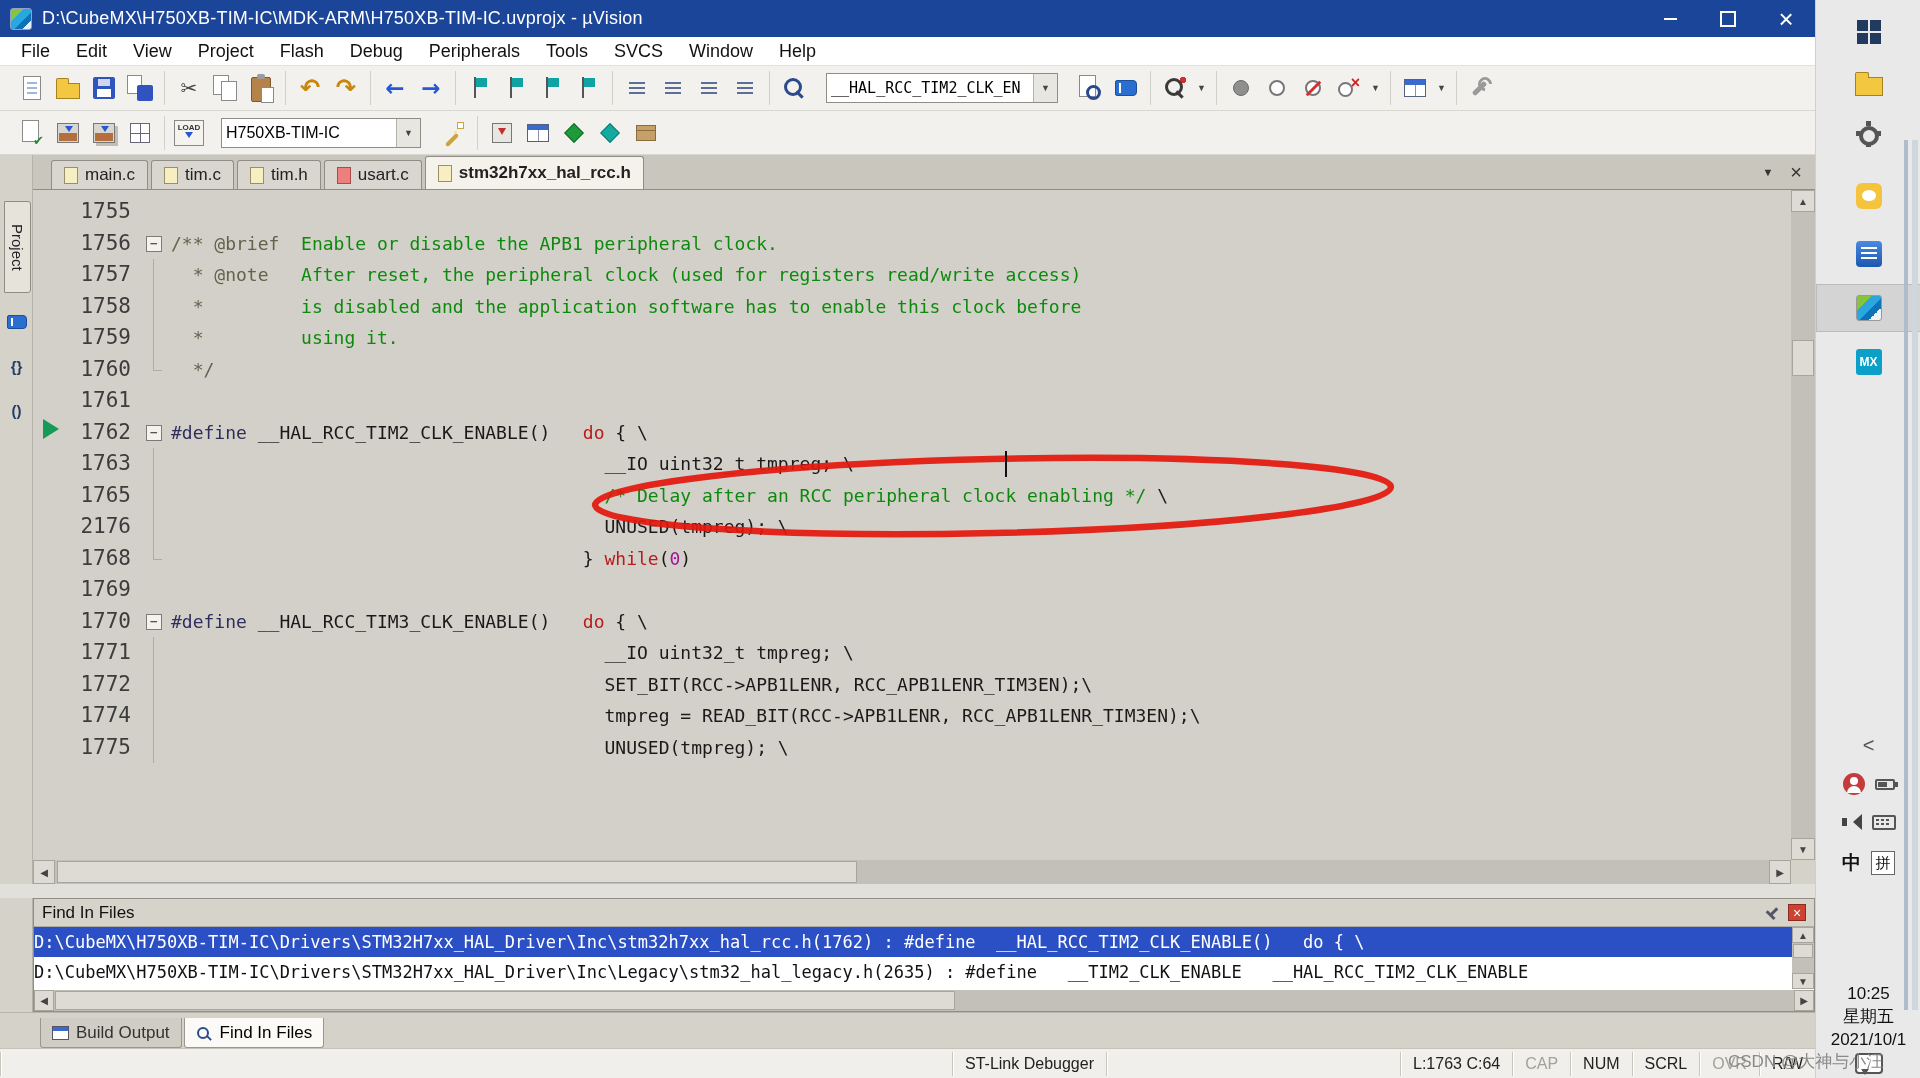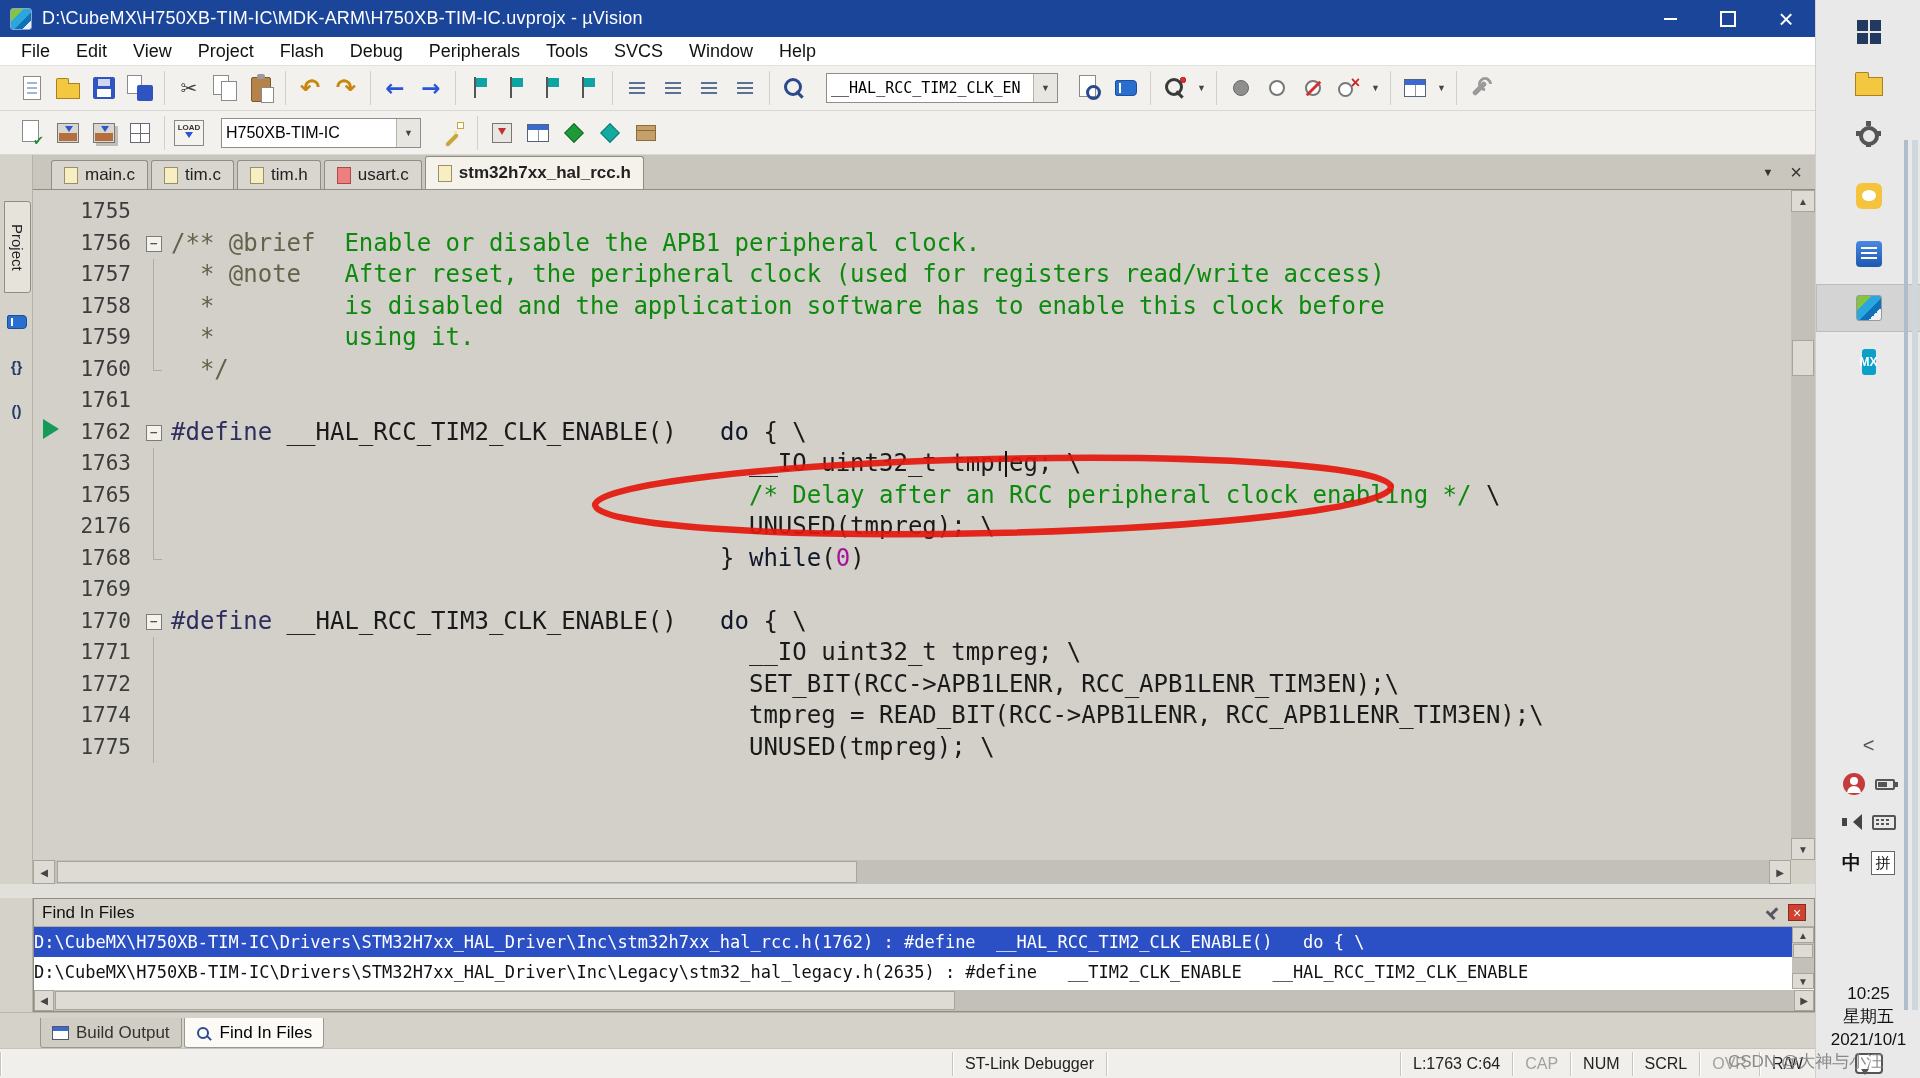--- a/index.html
+++ b/index.html
@@ -158,23 +158,23 @@
   #code-lines{position:absolute;left:0;top:6px;right:24px;bottom:24px;overflow:hidden;
     font-family:"DejaVu Sans Mono","Liberation Mono",monospace;}
   .crow{display:flex;height:31.5px;line-height:31.5px;}
   .lnum{width:108px;flex:none;text-align:right;padding-right:10px;color:#3c3c3c;font-size:21px;}
   .fold{width:30px;flex:none;position:relative;height:100%;}
   .foldbox{position:absolute;left:5px;top:8px;width:16px;height:16px;border:1px solid #7d7b72;background:#f4f2ec;
     font:13px/14px "DejaVu Sans Mono",monospace;text-align:center;color:#333;}
   .fline::before{content:'';position:absolute;left:12px;top:0;height:100%;width:1px;background:#aeaca3;}
   .fend::before{content:'';position:absolute;left:12px;top:0;height:16px;width:1px;background:#aeaca3;}
   .fend::after{content:'';position:absolute;left:12px;top:16px;width:9px;height:1px;background:#aeaca3;}
-  .ctext{white-space:pre;font-size:24px;color:#1a1a1a;}
+  .ctext{white-space:pre;font-size:18px;color:#1a1a1a;}
   .sg-com{color:#0d8a0d;} .sg-dox{color:#63634c;} .sg-pp{color:#2e2e5e;}
-  .sg-kw{color:#0f172a;} .sg-num{color:#a5159a;} .sg-txt{color:#1a1a1a;}
+  .sg-kw{color:#b91c1c;} .sg-num{color:#a5159a;} .sg-txt{color:#1a1a1a;}
   #gutter-arrow{position:absolute;left:10px;top:229px;width:0;height:0;z-index:4;
     border-top:10px solid transparent;border-bottom:10px solid transparent;border-left:16px solid #169a58;}
   #caret{position:absolute;left:972px;top:261px;width:2px;height:26px;background:#111;z-index:6;}
   #annot{position:absolute;left:0;top:0;pointer-events:none;z-index:5;}
 
   
   .sb-btn{position:absolute;background:#dedbd4;border:1px solid #a8a59d;display:flex;align-items:center;justify-content:center;color:#444;}
   .sb-btn::before{font-size:10px;}
   .up::before{content:'▲';} .dn::before{content:'▼';} .lt::before{content:'◀';} .rt::before{content:'▶';}
   .sb-thumb{position:absolute;background:#dedbd4;border:1px solid #a8a59d;}
@@ -242,21 +242,21 @@
     border:1px solid #a8821e;border-bottom:none;border-radius:2px 2px 0 0;}
   .gear{width:20px;height:20px;border-radius:50%;border:4px solid #555;position:relative;}
   .gear::before{content:'';position:absolute;left:50%;top:-9px;width:5px;height:5px;margin-left:-2.5px;background:#555;
     box-shadow:0 21px 0 #555,-10px 10px 0 #555,10px 10px 0 #555;}
   .yapp{width:26px;height:26px;border-radius:6px;background:#f6c33d;position:relative;}
   .yapp::before{content:'';position:absolute;left:6px;top:7px;width:14px;height:11px;border-radius:50%;background:#fff;}
   .bapp{width:26px;height:26px;border-radius:4px;background:linear-gradient(#4a8ae0,#1c57b0);position:relative;}
   .bapp::before{content:'';position:absolute;left:5px;top:6px;width:16px;height:2px;background:#fff;box-shadow:0 5px 0 #fff,0 10px 0 #fff;}
   .uvlogo{width:26px;height:26px;border:1px solid #999;border-radius:3px;
     background:linear-gradient(135deg,#86c440 0 30%,#2aa7de 30% 55%,#0f71b8 55% 75%,#eef2f6 75%);}
-  .mxlogo{width:14px;height:26px;border-radius:3px;background:#0aa0c8;color:#fff;font-size:12px;font-weight:bold;
+  .mxlogo{width:26px;height:26px;border-radius:3px;background:#0aa0c8;color:#fff;font-size:12px;font-weight:bold;
     display:flex;align-items:center;justify-content:center;}
   .chev{font-size:20px;color:#555;}
   .person{width:22px;height:22px;border-radius:50%;background:#c43b3b;position:relative;}
   .person::before{content:'';position:absolute;left:7px;top:4px;width:8px;height:8px;border-radius:50%;background:#fff;}
   .person::after{content:'';position:absolute;left:4px;top:13px;width:14px;height:7px;border-radius:7px 7px 0 0;background:#fff;}
   .bat{width:20px;height:11px;border:2px solid #555;border-radius:2px;position:relative;}
   .bat::after{content:'';position:absolute;right:-5px;top:1px;width:3px;height:5px;background:#555;}
   .bat::before{content:'';position:absolute;left:1px;top:1px;bottom:1px;width:9px;background:#555;}
   .spk{width:20px;height:16px;position:relative;}
   .spk::before{content:'';position:absolute;left:0;top:4px;width:5px;height:8px;background:#444;}

